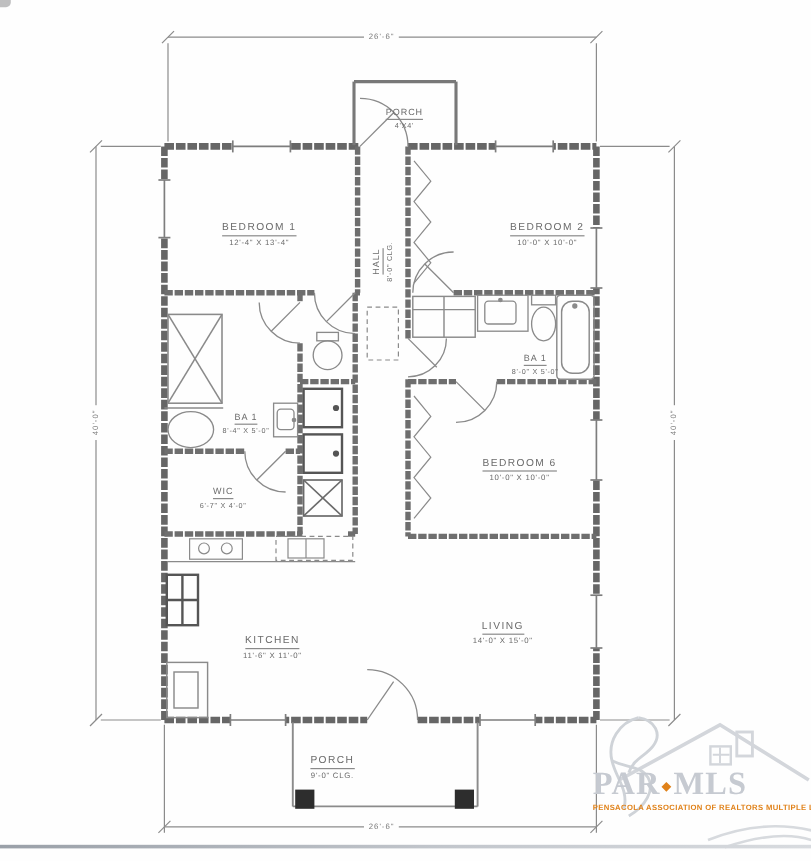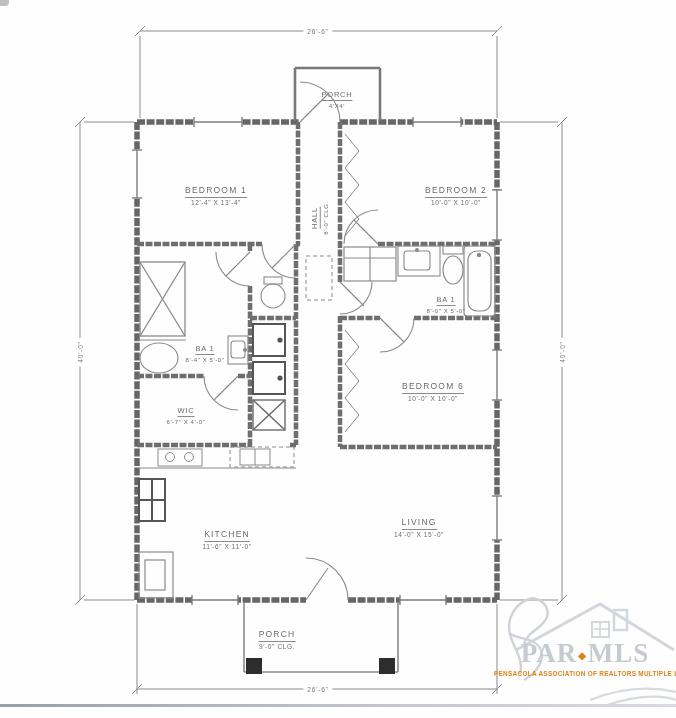--- a/index.html
+++ b/index.html
@@ -16,21 +16,21 @@
   .rot{transform:translate(-50%,-50%) rotate(-90deg);}
   .dim-label{position:absolute;transform:translate(-50%,-50%);background:#fefefe;
              padding:0 4px;font-size:6.5px;color:#7a7a7a;letter-spacing:0.8px;white-space:nowrap;}
   .dim-label.rot{transform:translate(-50%,-50%) rotate(-90deg);}
   #corner-artifact{position:absolute;left:0;top:0;width:9px;height:6px;background:#a9a9ab;
                    opacity:.75;border-bottom-right-radius:4px;}
   #bottom-rule{position:absolute;left:0;top:704px;width:676px;height:3px;
                background:linear-gradient(90deg,#9aa0a8,#c2c6cc 55%,#d8dbdf);}
   
   #watermark{position:absolute;left:494px;top:588px;width:182px;height:122px;}
-  #wm-text{position:absolute;left:0;top:52px;width:182px;text-align:center;
+  #wm-text{position:absolute;left:0;top:52px;width:182px;text-align:left;
            font-family:"Liberation Serif",serif;font-weight:bold;font-size:27px;
            color:#c6cad1;letter-spacing:1px;line-height:1;}
   #wm-text .dot{color:#e0821a;font-size:10px;vertical-align:middle;padding:0 1px;}
   #wm-tagline{position:absolute;left:0;top:82px;width:182px;text-align:center;
               font-size:6.4px;font-weight:bold;color:#e0821a;letter-spacing:0.3px;
               white-space:nowrap;}
 </style>
 </head>
 <body>
 

